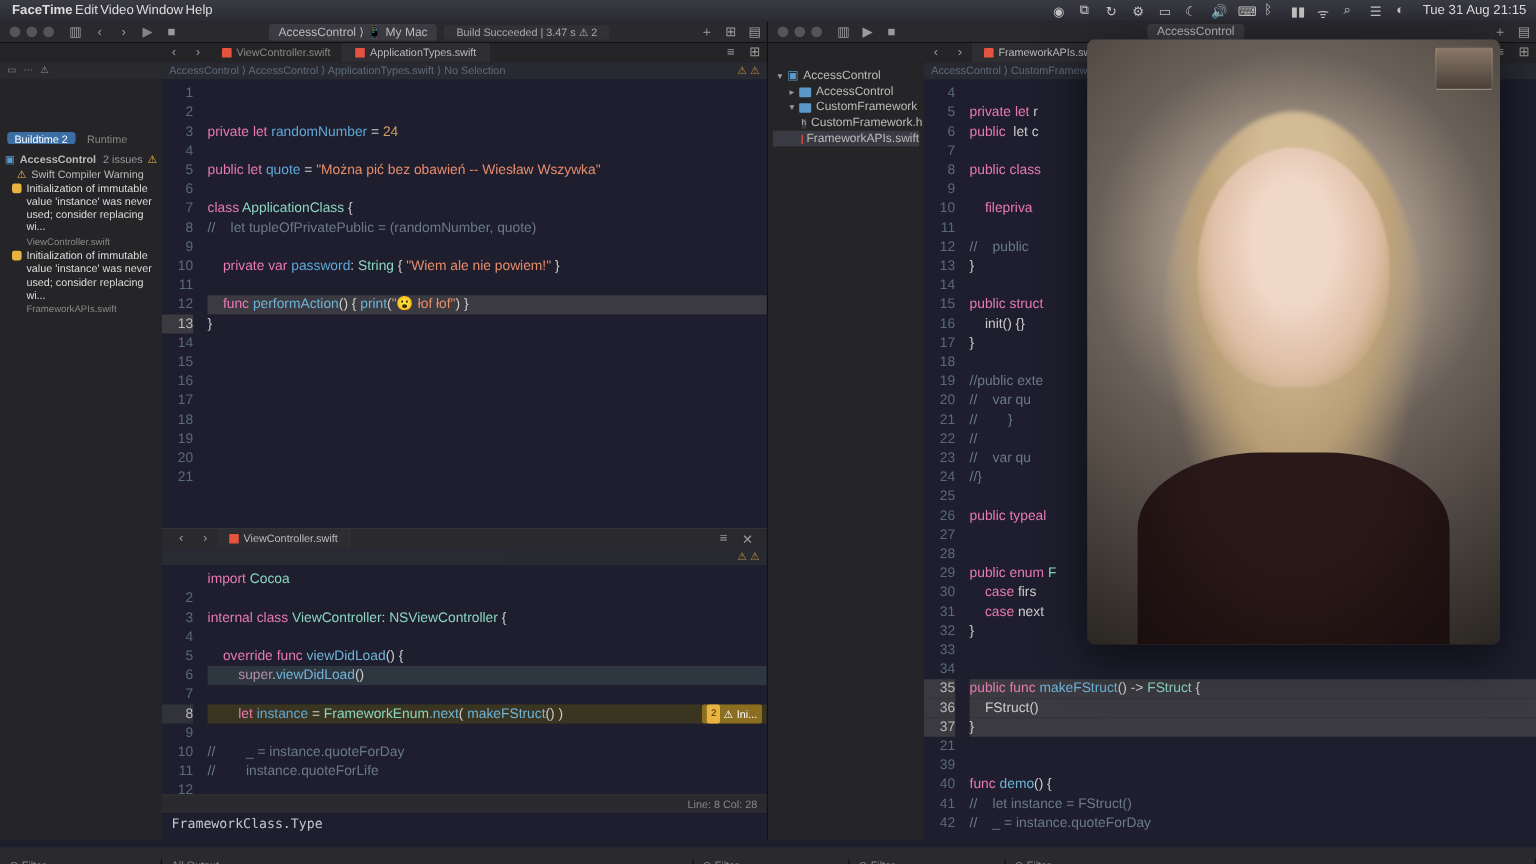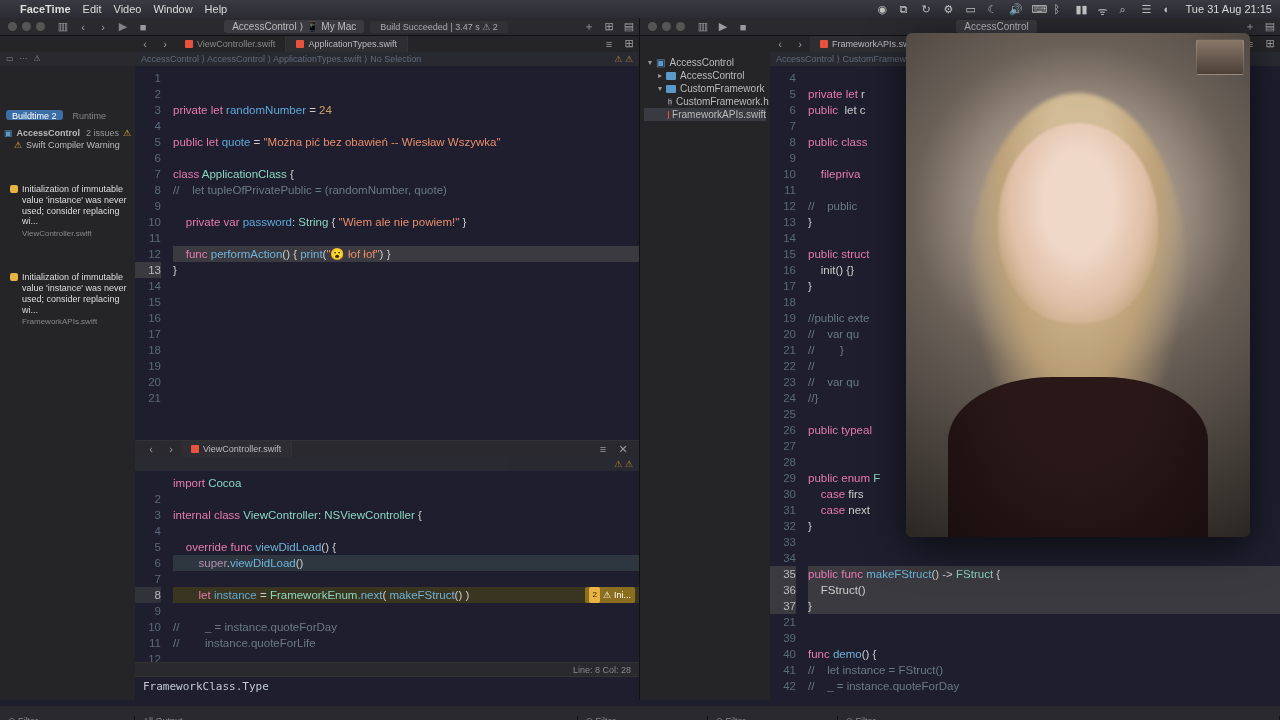--- a/index.html
+++ b/index.html
@@ -1,20 +1,20 @@
 <!DOCTYPE html>
 <html><head>
 <meta charset="utf-8">
 <style>
 * { margin:0; padding:0; box-sizing:border-box; font-family:-apple-system,BlinkMacSystemFont,"SF Pro",sans-serif; }
 body { width:1280px; height:720px; background:#1e1e2e; overflow:hidden; position:relative; color:#ccc; font-size:11px; }
 
 
 .menubar { height:18px; background:linear-gradient(#3a3a42,#2b2b33); display:flex; align-items:center; padding:0 8px; color:#ddd; font-size:11px; justify-content:space-between; }
-.menubar .left, .menubar .right { display:flex; gap:12px; align-items:center; }
+.menubar .left, .menubar .right { display:flex; gap:2px; align-items:center; }
 .menubar .right { gap:10px; }
 .apple { font-size:12px; }
 .micon { width:12px; height:12px; display:inline-block; opacity:0.85; }
 
 
 .toolbar-row { height:18px; background:#2a2a2e; display:flex; align-items:center; border-bottom:1px solid #111; }
 .half { width:640px; display:flex; align-items:center; height:100%; }
 .half.left { border-right:1px solid #111; }
 .tbtn { width:20px; height:14px; display:flex; align-items:center; justify-content:center; opacity:0.7; }
 .build-center { flex:1; display:flex; justify-content:center; align-items:center; gap:6px; font-size:10px; color:#999; }
@@ -39,21 +39,21 @@
 .nav-sidebar { width:135px; background:#252528; display:flex; flex-direction:column; }
 .nav-head { height:14px; background:#2a2a2e; display:flex; padding:2px 6px; gap:6px; }
 .nav-head span { font-size:8px; color:#888; }
 .seg { height:14px; background:#252528; display:flex; padding:2px 6px; gap:4px;margin-top:42px; }
 .seg-btn { font-size:9px; padding:1px 6px; border-radius:3px; color:#888; }
 .seg-btn.active { background:#3a6ea5; color:#fff; }
 .issues { padding:4px 4px; font-size:9px; }
 .issue-proj { display:flex; align-items:center; gap:4px; color:#bbb; padding:2px 0; }
 .issue-proj .count { margin-left:auto; color:#999; }
 .issue-group { padding-left:10px; color:#bbb; display:flex; gap:4px; align-items:center; }
-.issue-item { padding:2px 2px 2px 18px; color:#ddd; line-height:1.2; position:relative;margin-top:32px; }
+.issue-item { padding:2px 2px 2px 18px; color:#ddd; line-height:1.2; position:relative; }
 .issue-item::before { content:""; position:absolute; left:6px; top:3px; width:8px; height:8px; background:#e9b341; border-radius:2px; }
 .warn-tri { color:#e9b341; }
 
 
 .editor-stack { flex:1; display:flex; flex-direction:column; background:#1e1e2e; }
 .editor { flex:1; display:flex; font-family:"SF Mono",Menlo,monospace; font-size:11.5px; overflow:hidden; }
 .gutter { width:32px; background:#1e1e2e; text-align:right; padding:4px 6px 0 0; color:#5a6a7a; line-height:16px; }
 .gutter .ln { height:16px; }
 .gutter .hl { background:#3a3a40; color:#bbb; }
 .gutter .hl2 { background:#32323a; color:#bbb; }

